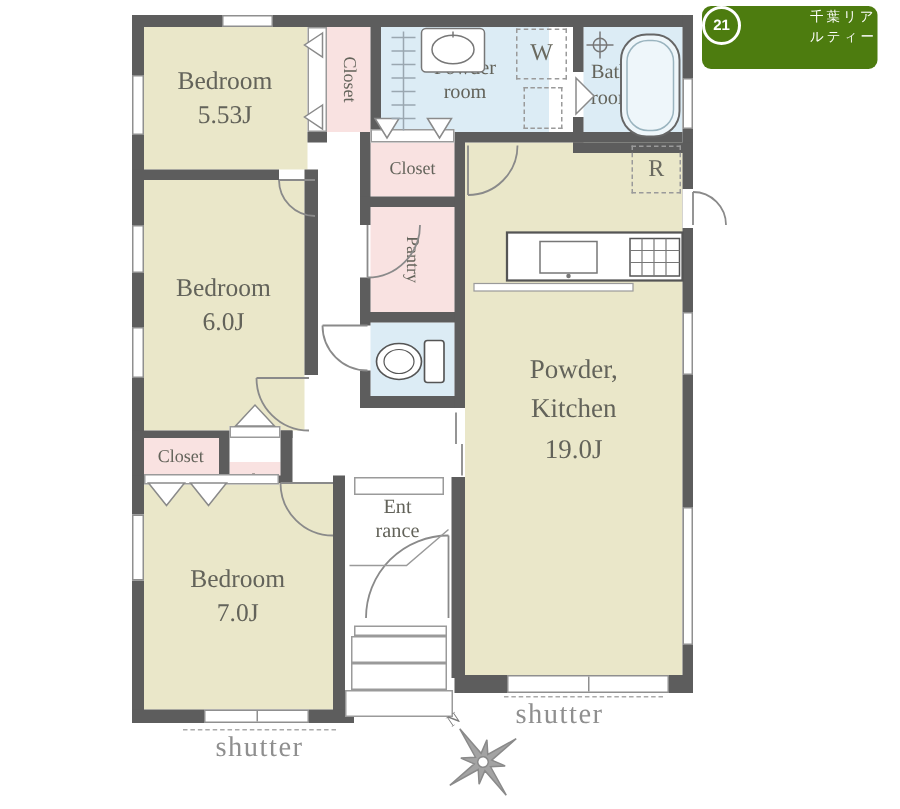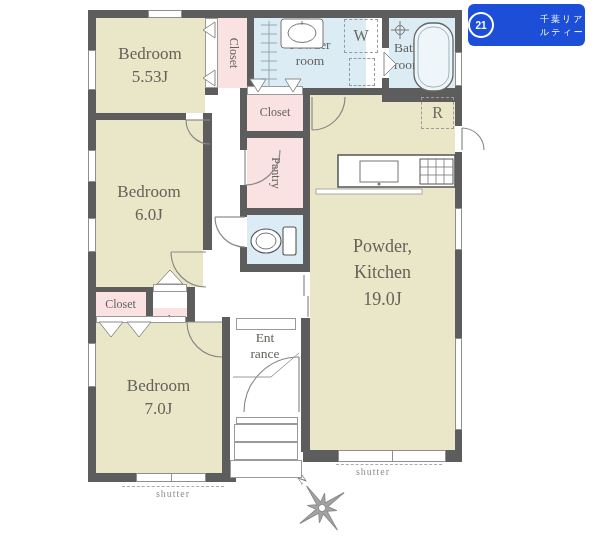--- a/index.html
+++ b/index.html
@@ -17,26 +17,26 @@
   .gap{position:absolute;background:#fff;z-index:3;}
   .track{position:absolute;background:#fff;border:1px solid #9a9a9a;box-sizing:border-box;z-index:3;}
   .dashed-box{position:absolute;border:1px dashed #9a9a9a;box-sizing:border-box;z-index:2;
               display:flex;align-items:center;justify-content:center;color:#6a6a60;}
   .vtext{position:absolute;left:50%;top:50%;transform:translate(-50%,-50%) rotate(90deg);white-space:nowrap;}
   .lbl-lg{font-size:17px;line-height:1.35;}
   .lbl-md{font-size:13.5px;line-height:1.2;}
   .lbl-sm{font-size:12px;line-height:1.1;}
   .lbl-ldk{font-size:18px;line-height:1.45;}
   .dash-line{position:absolute;border-top:1px dashed #aaa;z-index:2;}
-  .shutter{position:absolute;color:#8f8f8f;font-size:10px;text-align:center;letter-spacing:1px;z-index:2;}
+  .shutter{position:absolute;color:#8f8f8f;font-size:19px;text-align:center;letter-spacing:1px;z-index:2;}
   .area-label{position:absolute;left:352px;top:492px;width:116px;text-align:center;
               font-size:21px;font-weight:bold;color:#2e2e2e;z-index:2;}
   .steps{position:absolute;background:#fff;border:1px solid #9a9a9a;box-sizing:border-box;z-index:1;}
-  .logo{position:absolute;left:468px;top:4px;width:117px;height:42px;background:#1d4ed8;border-radius:6px;
-        display:flex;align-items:center;justify-content:center;gap:6px;color:#fff;
+  .logo{position:absolute;left:468px;top:4px;width:117px;height:42px;background:#4d7c0f;border-radius:6px;
+        display:flex;justify-content:center;gap:6px;color:#fff;
         font-family:"Liberation Sans",sans-serif;z-index:5;}
   .logo-badge{width:22px;height:22px;border:2px solid #fff;border-radius:50%;display:flex;
               align-items:center;justify-content:center;font-size:10px;font-weight:bold;flex:0 0 auto;}
   .logo-col{display:flex;flex-direction:column;align-items:center;}
   .logo-brand{font-size:15px;font-weight:bold;letter-spacing:0.5px;}
   .logo-sub{font-size:9px;letter-spacing:2px;margin-top:1px;margin-left:40px;}
   svg.overlay{position:absolute;left:0;top:0;z-index:4;pointer-events:none;}
 </style>
 </head>
 <body>

